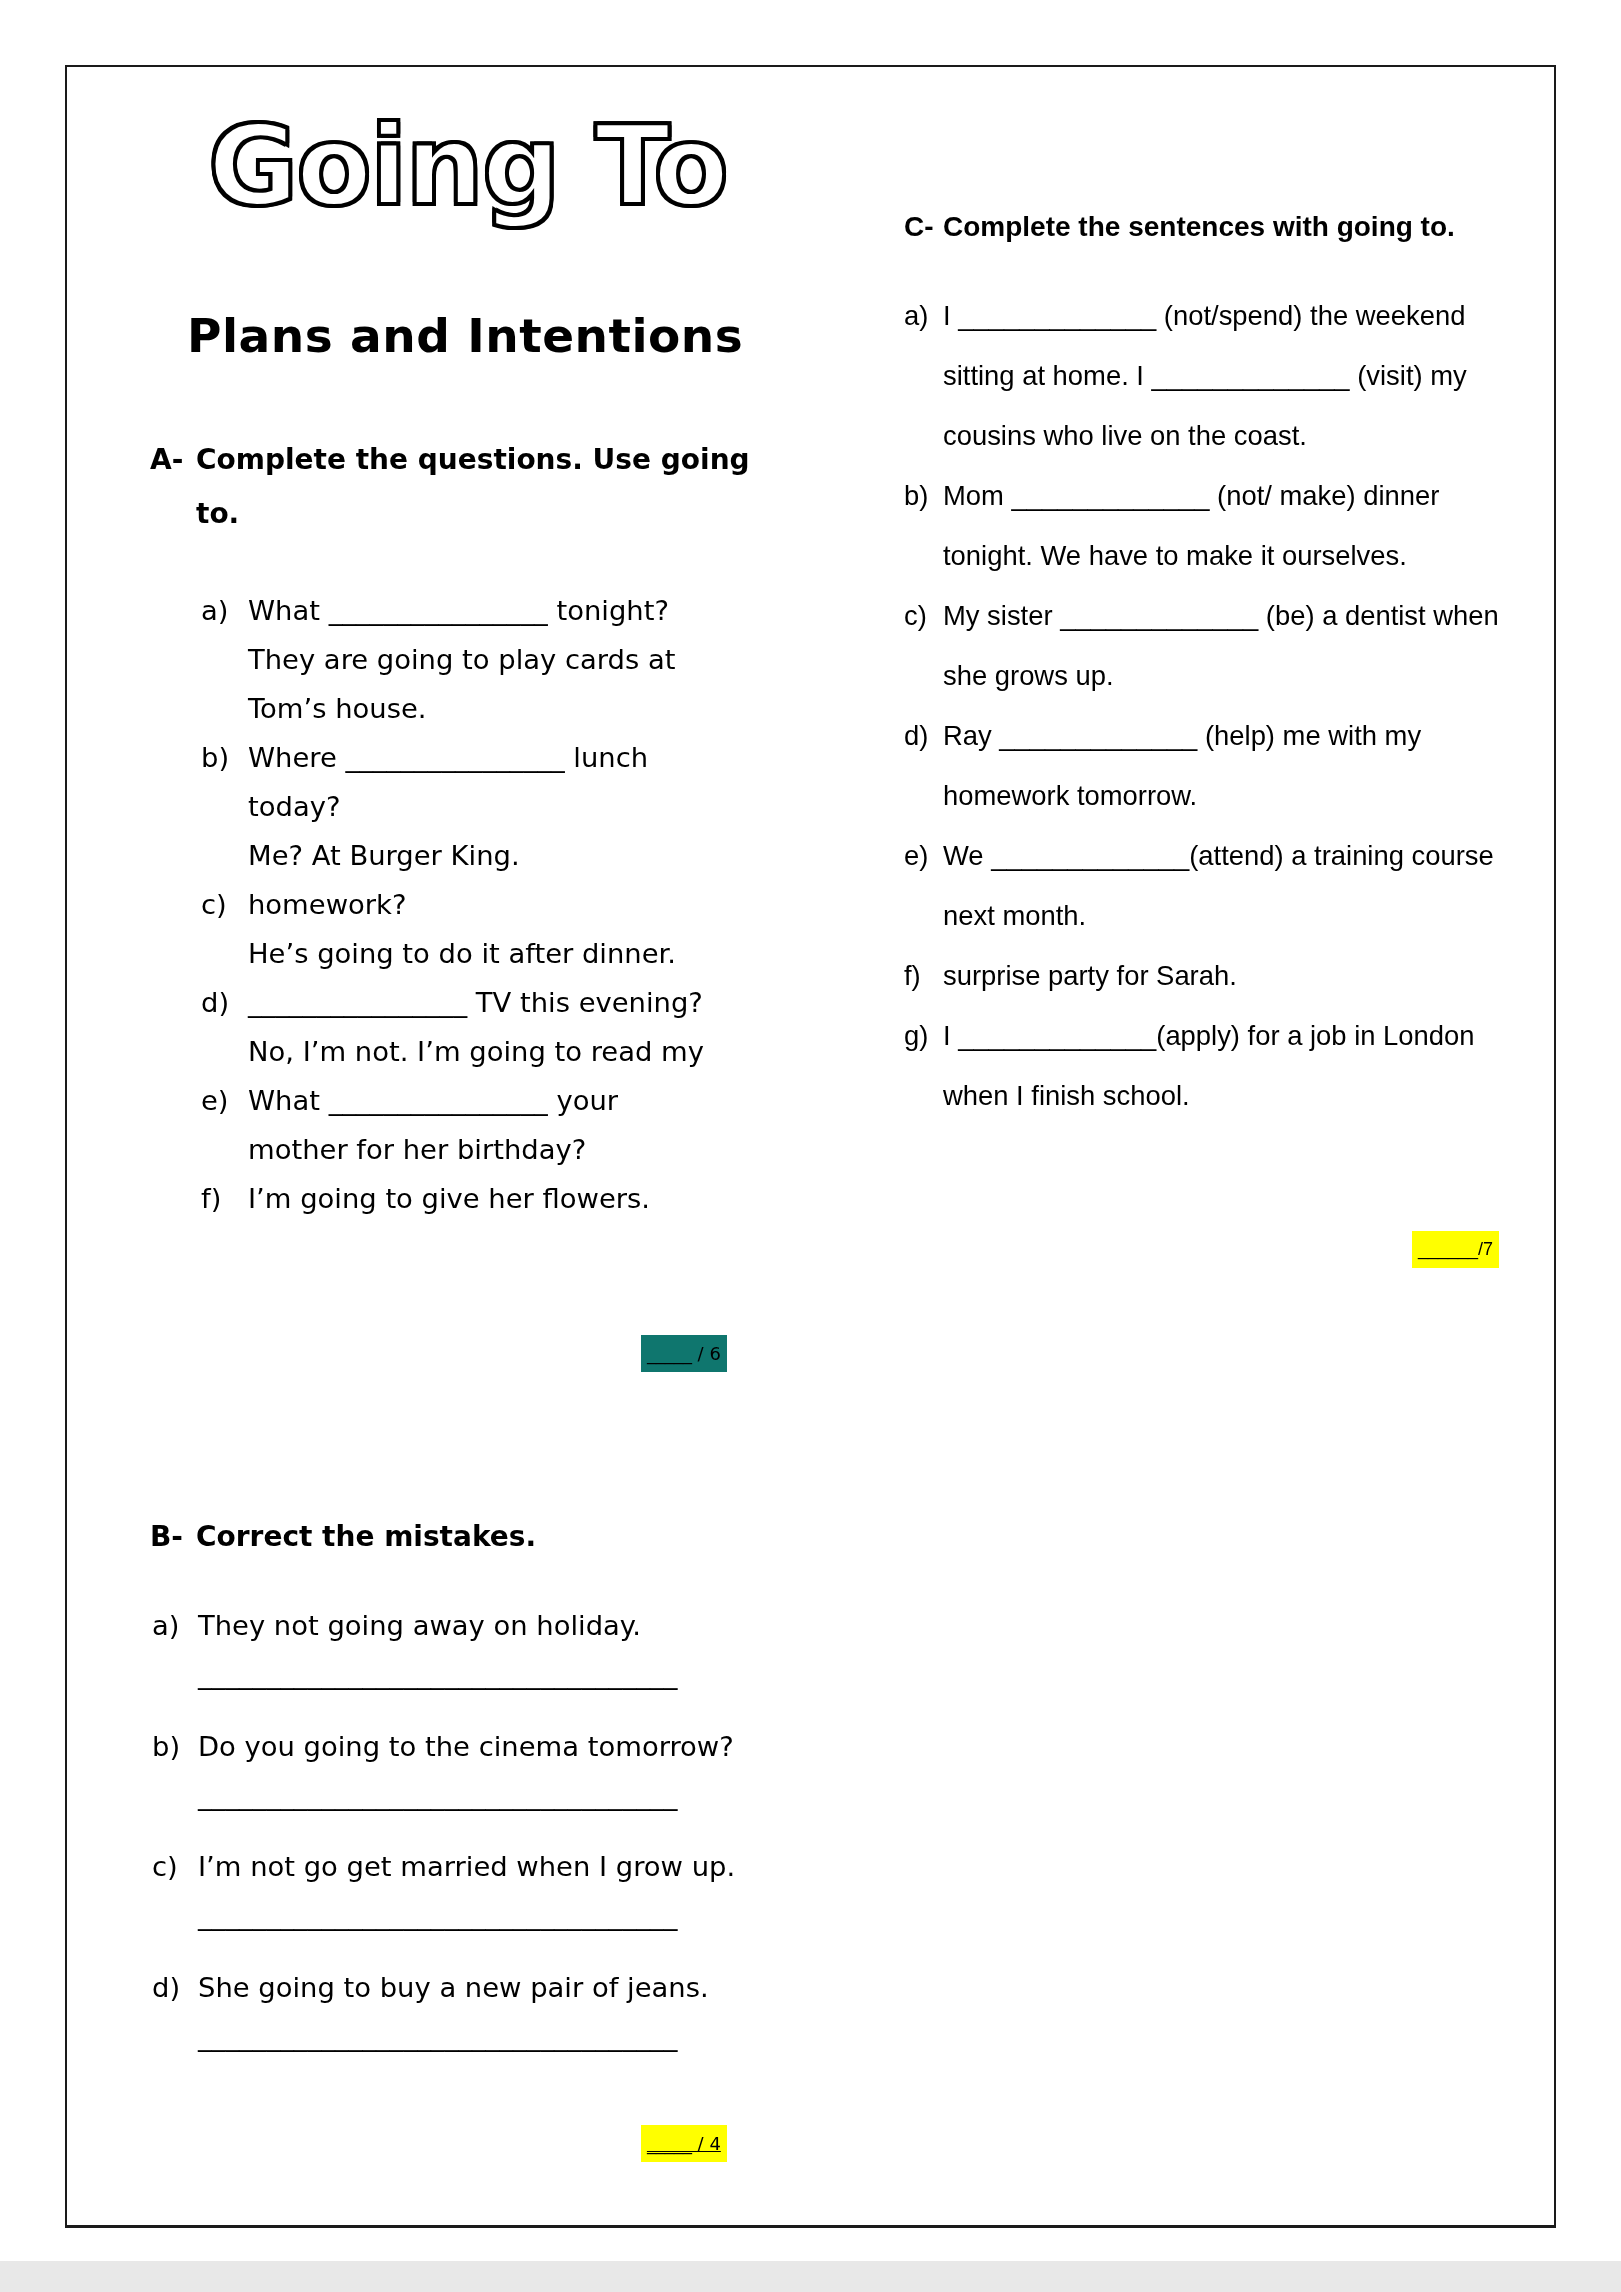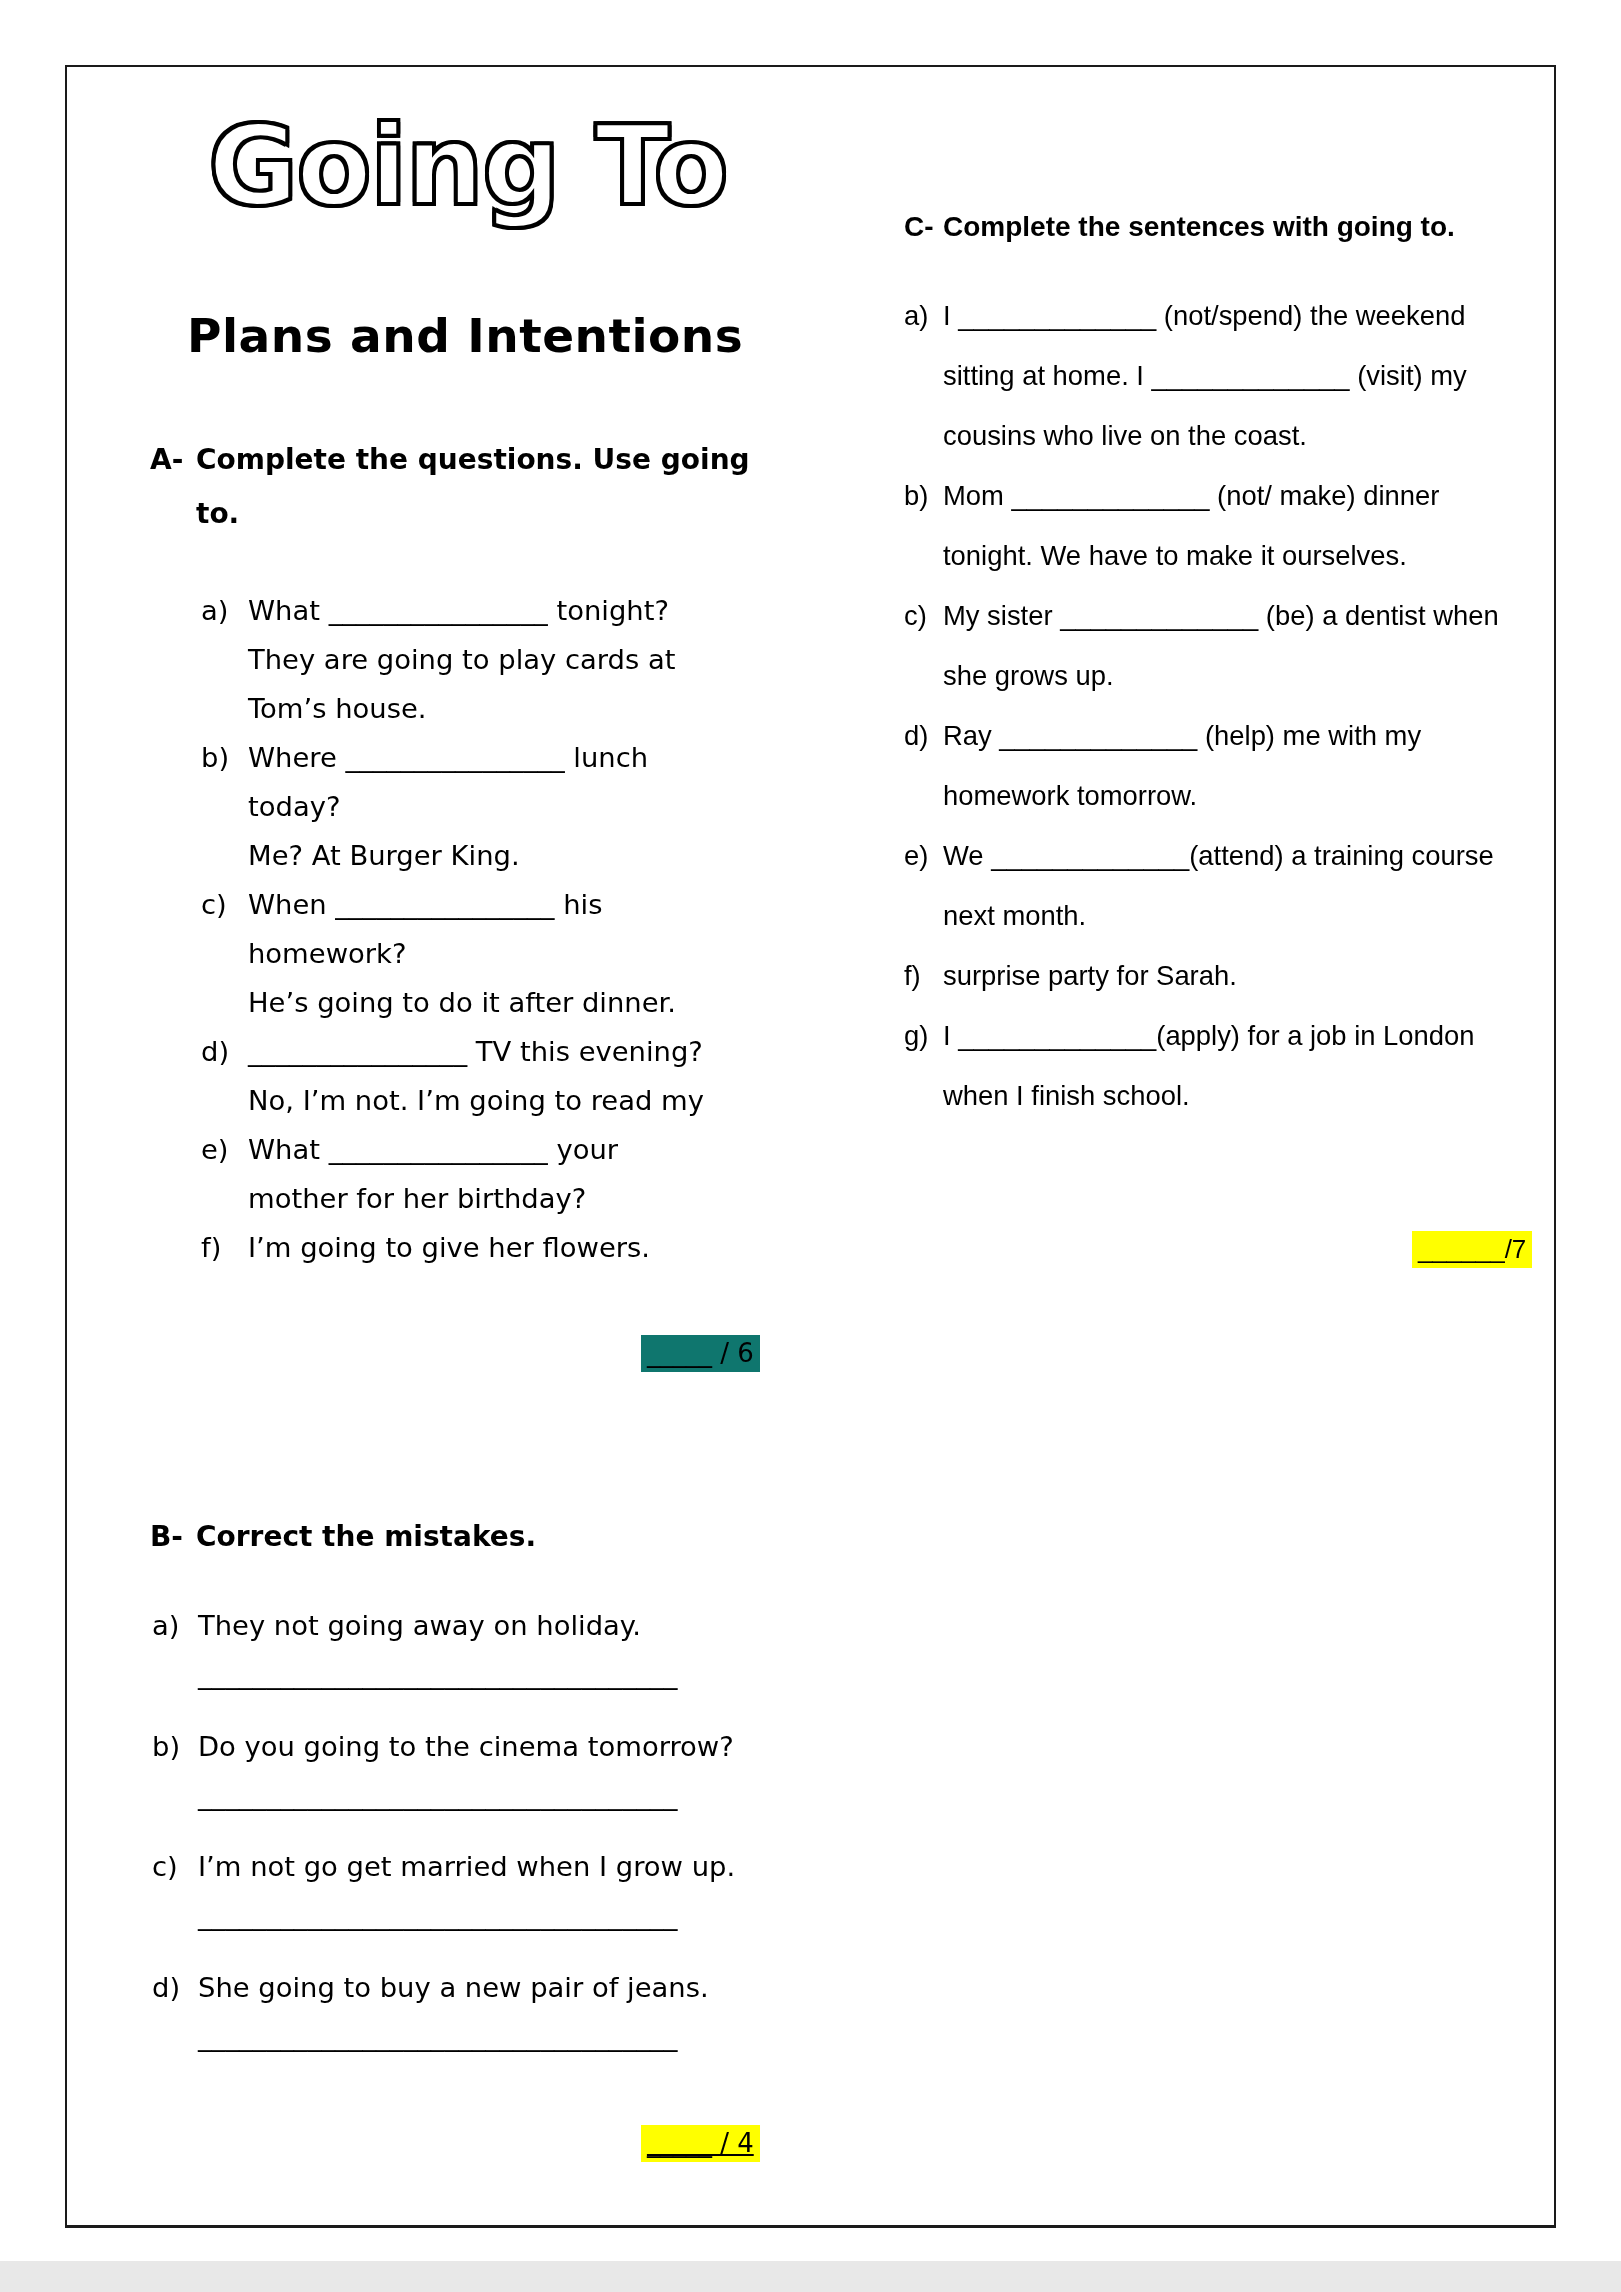--- a/index.html
+++ b/index.html
@@ -42,21 +42,21 @@
 
   .b-list { left:152px; top:1601px; width:627px; }
   .b-list .item { padding-left:46px; margin-bottom:22.5px; }
   .b-list .line, .b-list .letter { line-height:49px; }
 
   .c-list { left:904px; top:286px; width:647px; font-family:"Liberation Sans", sans-serif; }
   .c-list .item { padding-left:39px; }
   .c-list .line, .c-list .letter { line-height:60px; }
 
   .score {
-    position:absolute; font-size:26px; line-height:37px;
+    position:absolute; font-size:18px; line-height:37px;
     padding:0 5.9px; white-space:nowrap;
   }
   .score-a { left:641px; top:1335px; }
   .score-b { left:641px; top:2125px; }
   .score-c { left:1412px; top:1231px; font-family:"Liberation Sans", sans-serif; }
 </style>
 </head>
 <body>
 
 <div class="page">
@@ -78,21 +78,20 @@
       <div class="line">Tom’s house.</div>
     </div>
     <div class="item">
       <span class="letter">b)</span>
       <div class="line">Where ________________ lunch</div>
       <div class="line">today?</div>
       <div class="line">Me? At Burger King.</div>
     </div>
     <div class="item">
       <span class="letter">c)</span>
-      <div class="line">When ________________ his</div>
       <div class="line">homework?</div>
       <div class="line">He’s going to do it after dinner.</div>
     </div>
     <div class="item">
       <span class="letter">d)</span>
       <div class="line">________________ TV this evening?</div>
       <div class="line">No, I’m not. I’m going to read my</div>
     </div>
     <div class="item">
       <span class="letter">e)</span>

